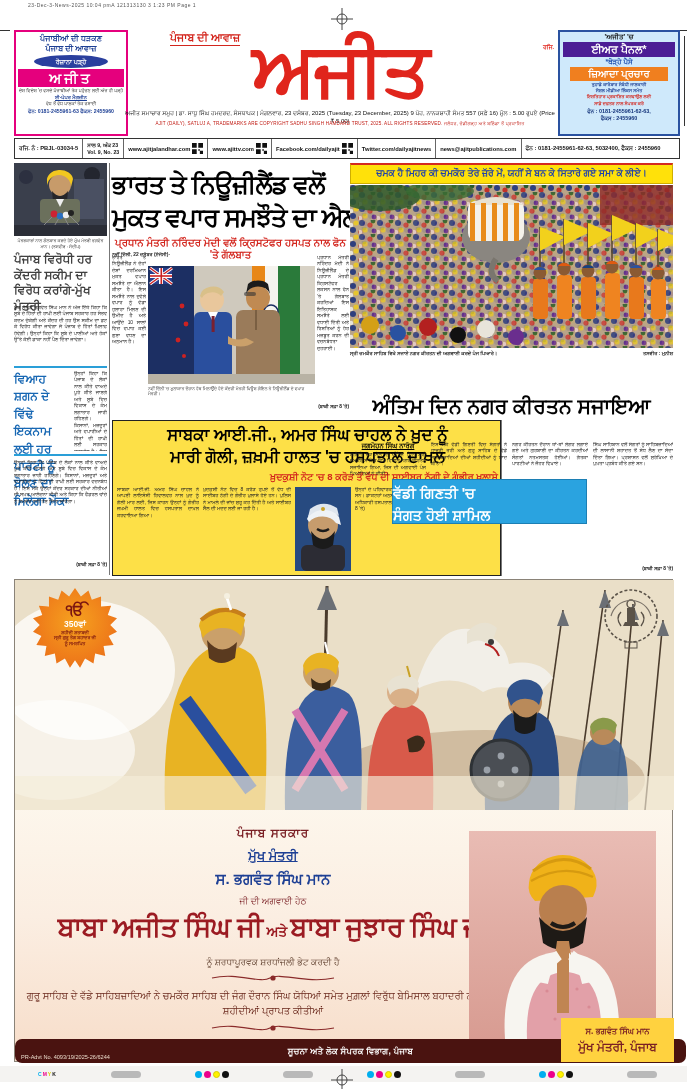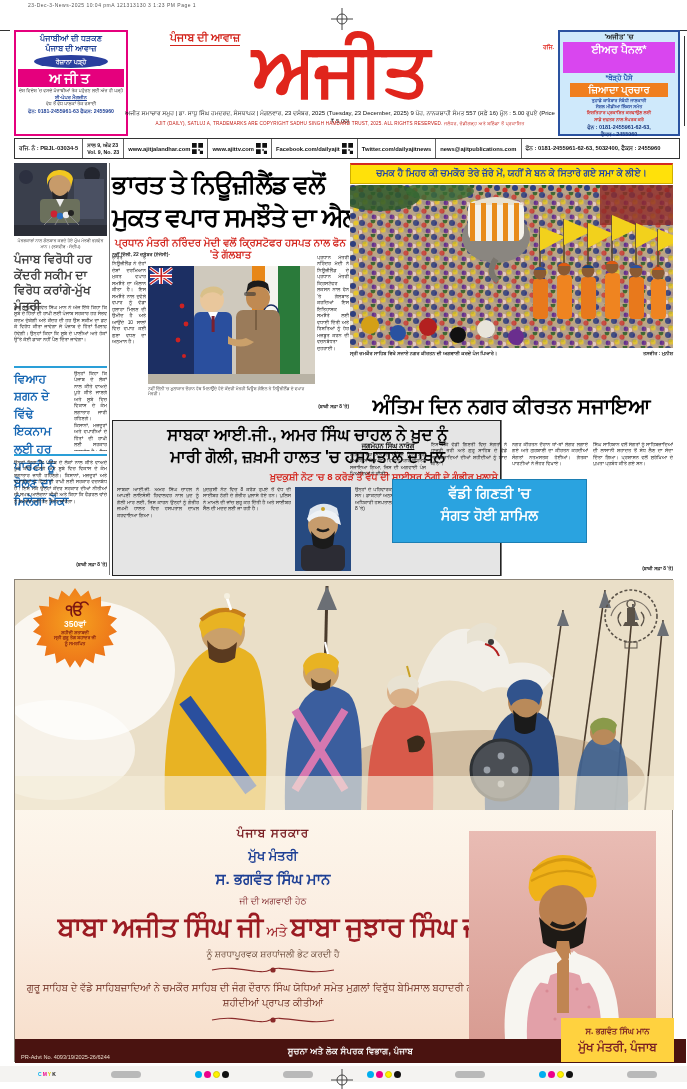--- a/index.html
+++ b/index.html
@@ -31,21 +31,21 @@
   .logo{left:128px;top:34px;width:424px;text-align:center;font-size:74px;line-height:72px;
         font-weight:bold;color:#e0251c;letter-spacing:-2px;}
   .logoReg{left:543px;top:44px;font-size:6px;color:#e0251c;font-weight:bold;}
   .dateline{left:124px;top:110px;width:432px;text-align:center;font-size:6px;color:#111;line-height:1.3;}
   .copyline{left:124px;top:121px;width:432px;text-align:center;font-size:4.6px;color:#c01810;letter-spacing:.2px;}
 
   
   .promoR{left:558px;top:30px;width:122px;height:106px;background:#cfe9fb;border:2px solid #2a52a0;
           text-align:center;padding-top:1px;}
   .prTop{font-size:7px;font-weight:bold;color:#111;}
-  .prBar1{margin:1px 3px;background:#d946ef;color:#fff;font-weight:bold;font-size:11px;height:31px;line-height:15px;}
+  .prBar1{margin:1px 3px;background:#4c1d95;color:#fff;font-weight:bold;font-size:11px;height:15px;line-height:15px;}
   .prNote{font-size:7px;font-weight:bold;color:#1e4fae;}
   .prBar2{margin:1px 10px;background:#f07f1f;color:#fff;font-weight:bold;font-size:10px;height:14px;line-height:14px;}
   .prL{font-size:4.6px;font-weight:bold;color:#1d3f94;line-height:1.35;}
   .prR{font-size:4.6px;font-weight:bold;color:#d3251d;line-height:1.35;}
   .prP{font-size:5.4px;font-weight:bold;color:#13337a;line-height:1.4;margin-top:1px;}
 
   
   .infobar{left:14px;top:138px;width:666px;height:21px;border:1px solid #333;display:flex;
            align-items:center;font-size:5.8px;font-weight:bold;color:#111;background:#fff;}
   .seg{border-right:1px solid #666;height:100%;display:flex;align-items:center;gap:2px;
@@ -76,21 +76,21 @@
       letter-spacing:-1px;color:#000;white-space:nowrap;}
   .msub{left:112px;top:237px;width:237px;font-size:10.2px;font-weight:bold;color:#d3251d;text-align:center;}
   .mwrap{left:112px;top:252px;width:237px;height:163px;}
   .mcolL{left:0;top:3px;width:34px;height:157px;}
   .mcolR{left:205px;top:3px;width:32px;height:145px;}
   .mphoto{left:36px;top:14px;width:167px;height:118px;}
   .mcap{left:36px;top:134px;width:167px;font-size:4.3px;line-height:1.25;color:#222;}
   .mcont{left:186px;top:152px;width:51px;}
 
   
-  .s2{left:112px;top:420px;width:389px;height:156px;border:1.5px solid #222;background:#e5e5e5;}
+  .s2{left:112px;top:420px;width:389px;height:156px;border:1.5px solid #222;background:#fde047;}
   .s2h{position:absolute;left:4px;top:2px;width:381px;text-align:center;font-size:16.5px;
        font-weight:bold;line-height:1.35;color:#000;}
   .s2sub{position:absolute;left:4px;top:50px;width:381px;text-align:right;font-size:9.6px;
          font-weight:bold;color:#d3251d;}
   .s2c1{position:absolute;left:4px;top:66px;width:82px;height:84px;}
   .s2c2{position:absolute;left:90px;top:66px;width:88px;height:84px;}
   .s2photo{position:absolute;left:182px;top:66px;width:56px;height:84px;}
   .s2c3{position:absolute;left:242px;top:66px;width:143px;height:84px;}
 
   
@@ -100,55 +100,55 @@
   .pcap{left:350px;top:350px;width:323px;display:flex;justify-content:space-between;
         font-size:5px;color:#222;font-weight:bold;}
   .ph{left:350px;top:364px;width:323px;text-align:center;font-size:20.5px;font-weight:bold;
       line-height:1.35;color:#000;}
   .pby{font-size:6.8px;font-weight:bold;text-decoration:underline;text-align:center;color:#000;margin-bottom:1px;}
   .pc{top:442px;height:133px;}
   .pc1{left:350px;width:76px;}
   .pc2{left:431px;width:76px;}
   .pc3{left:512px;width:76px;}
   .pc4{left:593px;width:80px;}
-  .pbox{left:393px;top:480px;width:193px;height:62px;background:#2aa3e0;color:#fff;font-weight:bold;
-        font-size:14.5px;line-height:1.5;text-align:center;padding-top:3px;box-shadow:0 0 0 1px #1c7fb4;}
+  .pbox{left:393px;top:480px;width:193px;height:43px;background:#2aa3e0;color:#fff;font-weight:bold;
+        font-size:14.5px;line-height:1.5;text-align:left;padding-top:3px;box-shadow:0 0 0 1px #1c7fb4;}
   .pcont{left:593px;top:566px;width:80px;}
 
   
   .ad{left:14px;top:579px;width:659px;height:483px;border:1px solid #8a8378;
       background:linear-gradient(180deg,#f5ecd8 0%,#fdf8ee 42%,#fbeee2 70%,#f7ddc9 100%);}
   .adpaint{position:absolute;left:0;top:0;width:659px;height:230px;}
   .badge{position:absolute;left:18px;top:8px;width:84px;height:84px;
          background:radial-gradient(circle at 50% 40%,#f6a21f 0%,#ef7d1a 55%,#e2641c 100%);
          clip-path:polygon(50% 0%,57% 10%,66% 3%,70% 14%,81% 10%,81% 22%,93% 21%,89% 32%,100% 36%,92% 44%,100% 52%,90% 57%,96% 68%,84% 69%,86% 81%,74% 78%,72% 90%,62% 84%,56% 95%,50% 86%,44% 95%,38% 84%,28% 90%,26% 78%,14% 81%,16% 69%,4% 68%,10% 57%,0% 52%,8% 44%,0% 36%,11% 32%,7% 21%,19% 22%,19% 10%,30% 14%,34% 3%,43% 10%);
          text-align:center;color:#fff;}
   .badge .ik{font-size:15px;color:#7a1410;font-weight:bold;line-height:1.1;margin-top:14px;}
   .badge .b1{font-size:8.5px;font-weight:bold;color:#fff;}
   .badge .b2{font-size:4.6px;color:#7a1410;font-weight:bold;line-height:1.3;}
   .emblem{position:absolute;left:586px;top:6px;width:60px;height:66px;}
   .adtext{position:absolute;left:8px;top:216px;width:500px;text-align:center;}
   .adGov{font-size:12px;font-weight:bold;color:#7a1f24;letter-spacing:1px;margin-top:30px;}
-  .adCm1{font-size:13px;font-weight:bold;color:#1d3f94;margin-top:8px;}
+  .adCm1{font-size:13px;font-weight:bold;color:#1d3f94;margin-top:8px;text-decoration:underline;}
   .adCm2{font-size:15px;font-weight:bold;color:#1d3f94;margin-top:6px;}
   .adUnd{font-size:9px;color:#7a1f24;margin-top:8px;}
   .adIntro{font-size:10px;color:#5a3a28;margin-top:7px;}
   .adIntro b{color:#3a2418;}
   .adTitle{margin-top:5px;color:#9b1b22;font-weight:bold;font-size:27px;letter-spacing:-.5px;white-space:nowrap;}
-  .adTitle .mid{font-size:14px;font-weight:normal;color:#9b1b22;padding:0 4px;}
-  .adTrib{font-size:9px;color:#5a3a28;margin-top:6px;}
+  .adTitle .mid{font-size:14px;font-weight:bold;color:#9b1b22;padding:0 4px;}
+  .adTrib{font-size:9px;color:#5a3a28;margin-top:14px;}
   .orn{margin:4px auto 0;display:block;}
   .adPara{font-size:10px;color:#6b2a1e;line-height:1.5;margin-top:4px;}
   .mannwrap{position:absolute;left:454px;top:251px;width:187px;height:208px;}
   .sigbox{position:absolute;left:546px;top:438px;width:113px;height:44px;background:#ffd23f;
           text-align:center;color:#7a1f24;font-weight:bold;padding-top:8px;z-index:3;}
   .sig1{font-size:8.4px;}
   .sig2{font-size:12px;margin-top:3px;}
   .adbar{position:absolute;left:0;top:459px;width:671px;height:24px;background:#4a1310;color:#fff;
-         display:flex;align-items:center;}
+         display:flex;align-items:center;border-radius:7px;}
   .advtno{position:absolute;left:6px;bottom:3px;font-size:5.6px;color:#e8d8c8;}
   .deptname{width:100%;text-align:center;font-size:8.4px;font-weight:bold;letter-spacing:.3px;}
 
   
   .regrow{left:0;top:1066px;width:687px;height:16px;background:#f4f3f1;display:flex;align-items:center;gap:0;}
   .cmyktxt{font-size:5px;font-weight:bold;margin-left:38px;letter-spacing:1px;}
   .cap{width:30px;height:7px;background:#b9b9b9;border-radius:4px;margin-left:54px;}
   .dots{display:flex;gap:2px;margin-left:54px;}
   .dot{width:7px;height:7px;border-radius:50%;}
   .dc{background:#00aeef;}.dm{background:#ec008c;}.dy{background:#fff200;border:.5px solid #d8cc00;}.dk{background:#111;}

